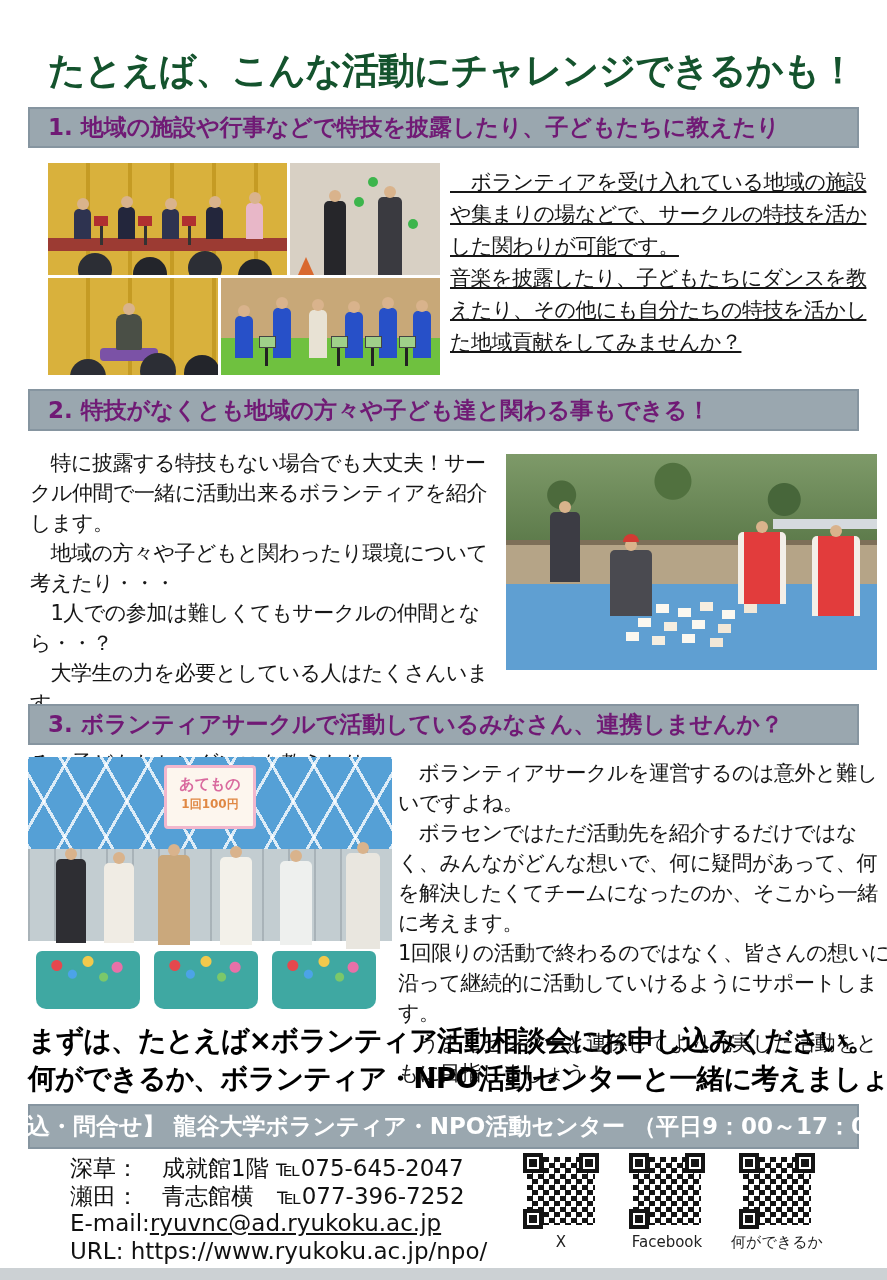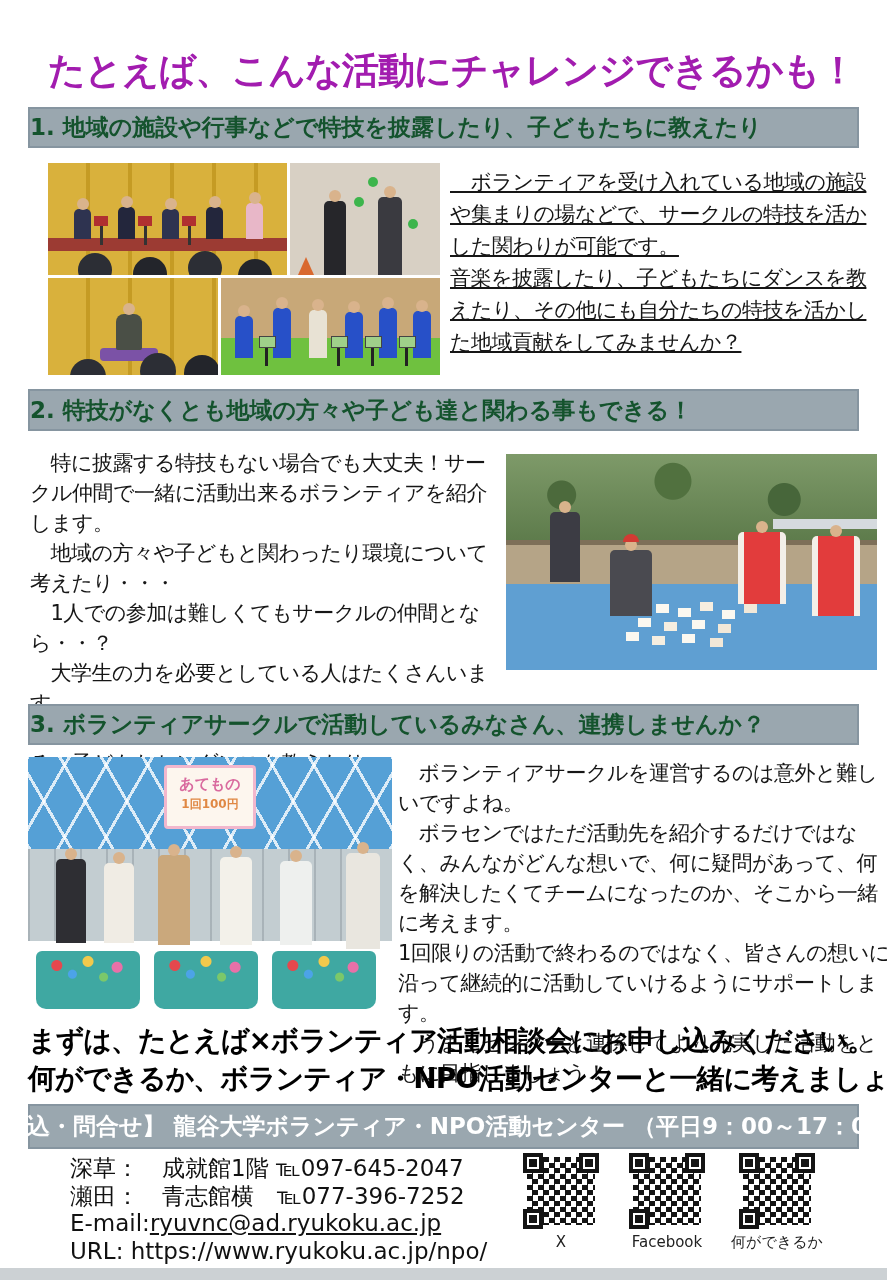--- a/index.html
+++ b/index.html
@@ -1,25 +1,25 @@
 <!DOCTYPE html>
 <html lang="ja"><head>
 <meta charset="utf-8">
 <style>
   html,body{margin:0;padding:0;background:#888;}
   .page{position:relative;width:887px;height:1280px;background:#ffffff;margin:0 auto;
         font-family:"DejaVu Sans","Liberation Sans",sans-serif;overflow:hidden;}
   .abs{position:absolute;}
   
-  .title{left:48px;top:46px;width:820px;font-size:37px;font-weight:bold;color:#a21caf;
+  .title{left:48px;top:46px;width:820px;font-size:37px;font-weight:bold;color:#14532d;
          letter-spacing:-1px;white-space:nowrap;}
   
   .banner{left:28px;width:831px;height:41px;background:#9aa7af;border:2px solid #8695a0;
-          box-sizing:border-box;color:#14532d;font-weight:bold;font-size:23px;
-          display:flex;align-items:center;white-space:nowrap;}
+          box-sizing:border-box;color:#701a75;font-weight:bold;font-size:23px;
+          display:flex;align-items:center;padding-left:18px;white-space:nowrap;}
   .banner1{top:107px;} .banner2{top:389px;height:42px;} .banner3{top:704px;text-align:right;}
   
   .bodytext{color:#161616;font-size:21px;letter-spacing:-0.5px;white-space:pre-line;}
   .s1text{left:450px;top:166px;width:434px;line-height:32px;text-decoration:underline;}
   .s2text{left:30px;top:448px;width:472px;line-height:30px;}
   .s3text{left:398px;top:758px;width:492px;line-height:30px;}
   
   .cta{left:28px;top:1022px;width:852px;font-size:28px;font-weight:bold;color:#000;
        letter-spacing:-1px;line-height:38px;}
   .cta div{white-space:nowrap;}
@@ -198,21 +198,21 @@
 　うまくセンターと連係してより充実した活動をともに目指しましょう！</div>
 
   <div class="abs cta">
     <div>まずは、たとえば×ボランティア活動相談会にお申し込みください。</div>
     <div>何ができるか、ボランティア・NPO活動センターと一緒に考えましょう！</div>
   </div>
 
   <div class="abs fbanner">【申込・問合せ】 龍谷大学ボランティア・NPO活動センター （平日9：00～17：00）</div>
 
   <div class="abs contact">
-    <div>深草：　成就館1階 ℡097-645-2047</div>
+    <div>深草：　成就館1階 ℡075-645-2047</div>
     <div>瀬田：　青志館横　℡077-396-7252</div>
     <div><span>E-mail:</span><span class="em">ryuvnc@ad.ryukoku.ac.jp</span></div>
     <div><span>URL: </span><span>https://www.ryukoku.ac.jp/npo/</span></div>
   </div>
 
   <div class="qr" style="left:522px;top:1152px;">
     <div class="m"></div>
     <div class="f tl"></div>
     <div class="f tr"></div>
     <div class="f bl"></div>

